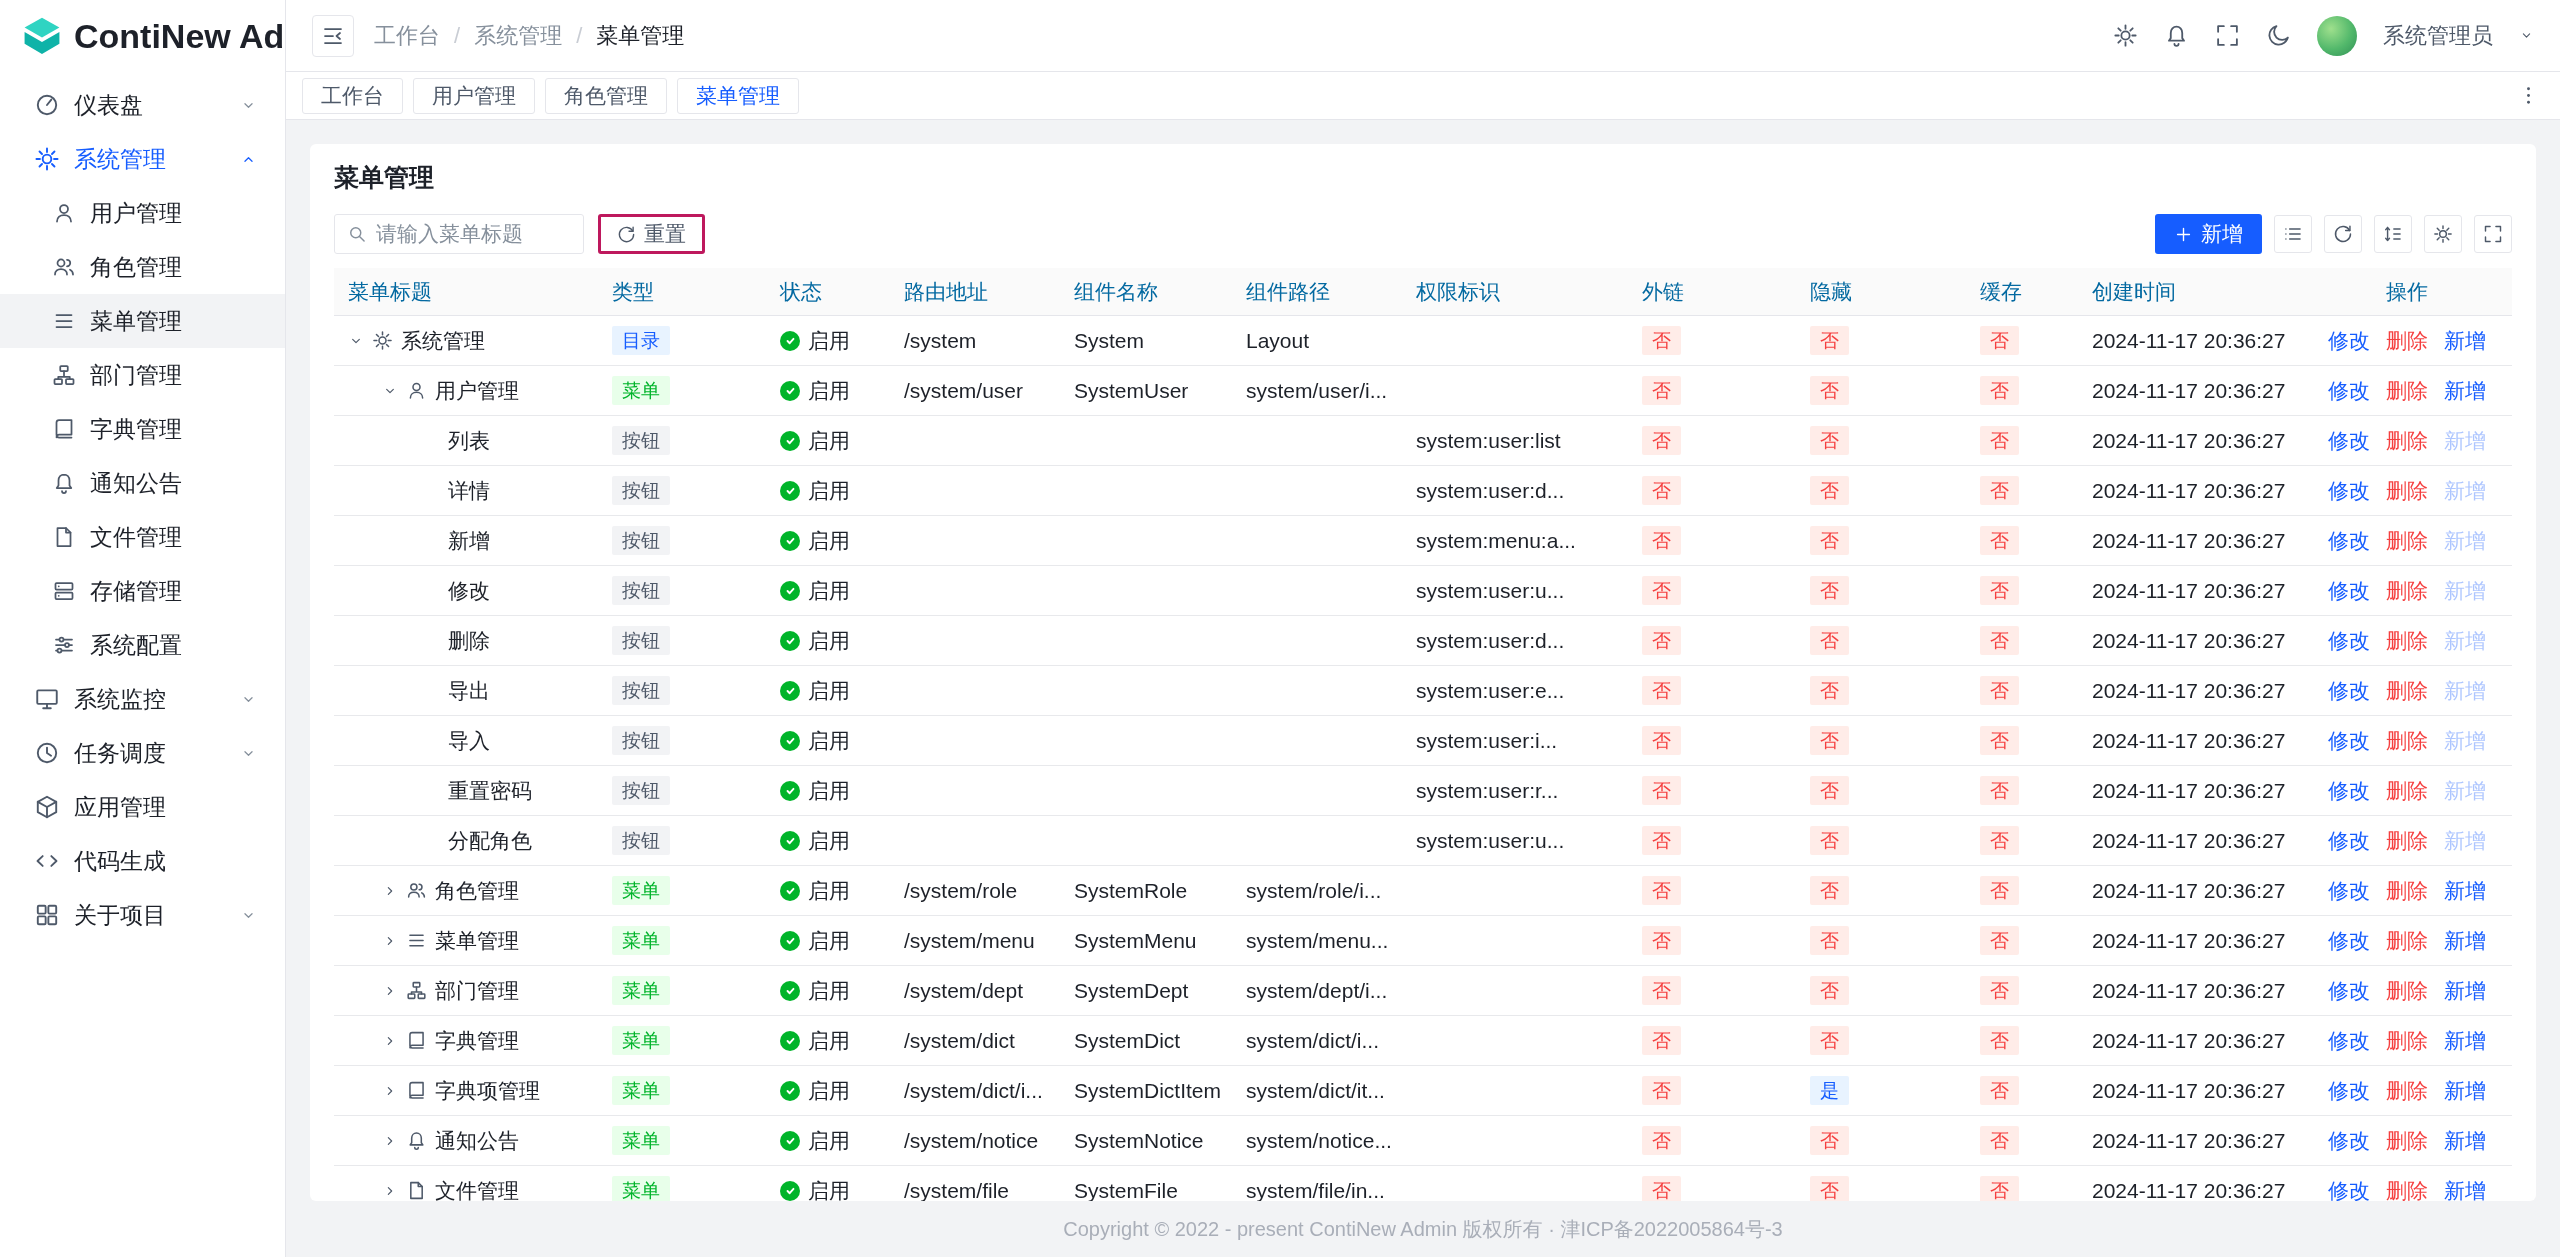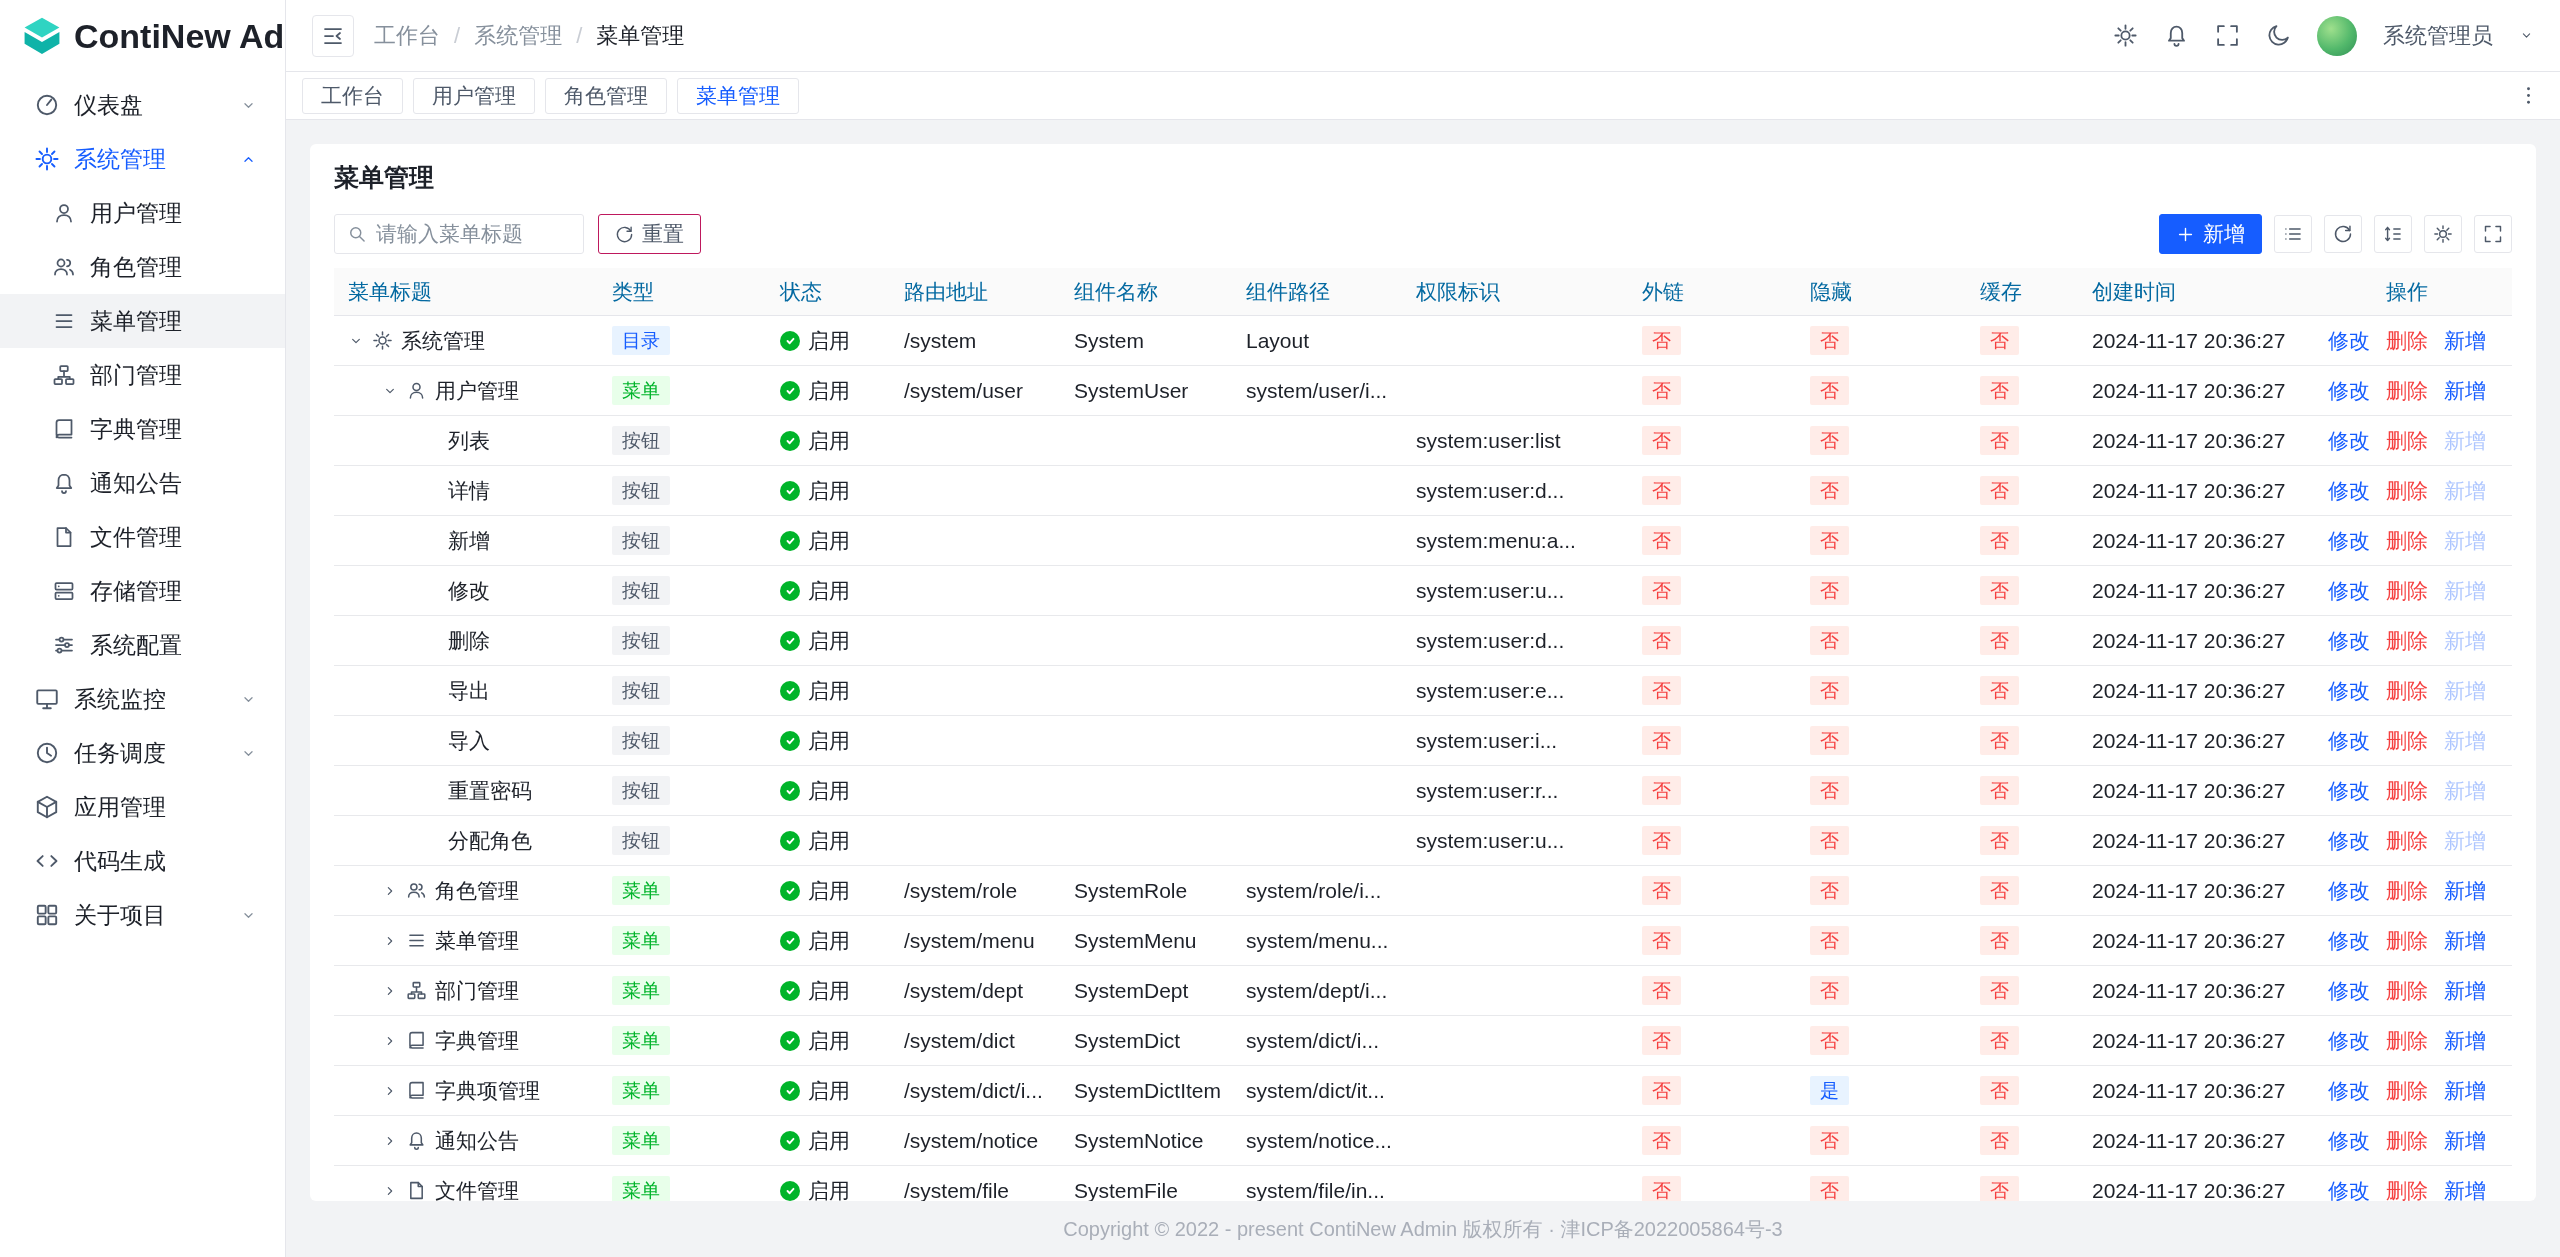--- a/index.html
+++ b/index.html
@@ -51,21 +51,21 @@
   
   .content { flex:1; min-height:0; background:#f2f3f5; display:flex; flex-direction:column; padding:24px 24px 0; }
   .card { flex:1; min-height:0; background:#fff; border-radius:6px; padding:16px 24px 0; display:flex; flex-direction:column; overflow:hidden; }
   .page-title { font-size:25px; font-weight:600; line-height:34px; margin-bottom:20px; color:#1d2129; }
   .toolbar { display:flex; align-items:center; margin-bottom:14px; flex:none; }
   .toolbar-left { display:flex; align-items:center; gap:14px; }
   .search-box { width:250px; height:40px; border:1px solid #e5e6eb; border-radius:3px; background:#fff; display:flex; align-items:center; padding:0 12px; gap:9px; }
   .search-box .icon { font-size:20px; color:#86909c; }
   .search-box input { border:none; outline:none; flex:1; min-width:0; font-size:21px; font-family:inherit; color:#1d2129; background:transparent; }
   .search-box input::placeholder { color:#86909c; }
-  .btn { height:40px; padding:0 16px; border:1px solid #be185d; background:#fff; border-radius:3px; display:inline-flex; align-items:center; gap:8px; font-size:21px; color:#4e5969; cursor:pointer; font-family:inherit; white-space:nowrap; }
+  .btn { height:40px; padding:0 16px; border:3px solid #be185d; background:#fff; border-radius:3px; display:inline-flex; align-items:center; gap:8px; font-size:21px; color:#4e5969; cursor:pointer; font-family:inherit; white-space:nowrap; }
   .btn .icon { font-size:19px; }
   .btn.primary { background:#165dff; border-color:#165dff; color:#fff; }
   .toolbar-right { margin-left:auto; display:flex; align-items:center; gap:12px; }
   .icon-btn { width:38px; height:38px; border:1px solid #e5e6eb; border-radius:3px; background:#fff; display:flex; align-items:center; justify-content:center; font-size:20px; color:#4e5969; cursor:pointer; }
 
   
   .table { flex:1; min-height:0; display:flex; flex-direction:column; font-size:21px; }
   .thead { display:flex; height:48px; flex:none; align-items:center; background:#fafafa; border-bottom:1px solid #e5e6eb; font-weight:500; color:#0369a1; }
   .tbody { flex:1; min-height:0; overflow:hidden; }
   .trow { display:flex; height:50px; align-items:center; border-bottom:1px solid #e8e9ec; background:#fff; }

